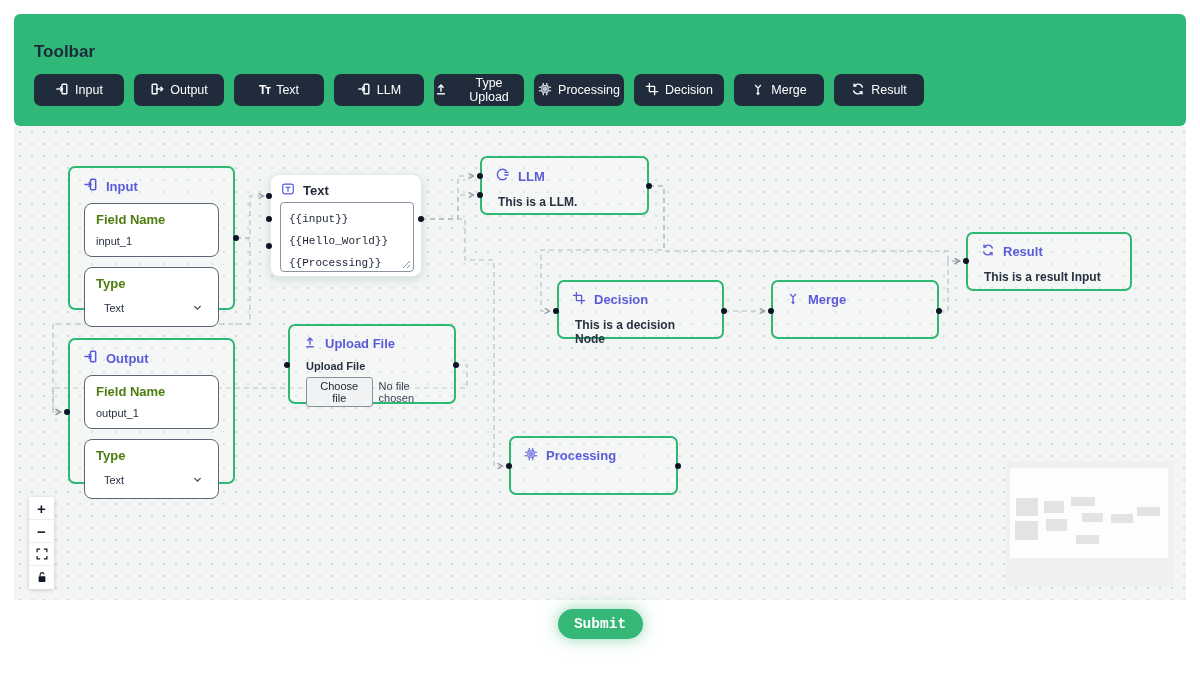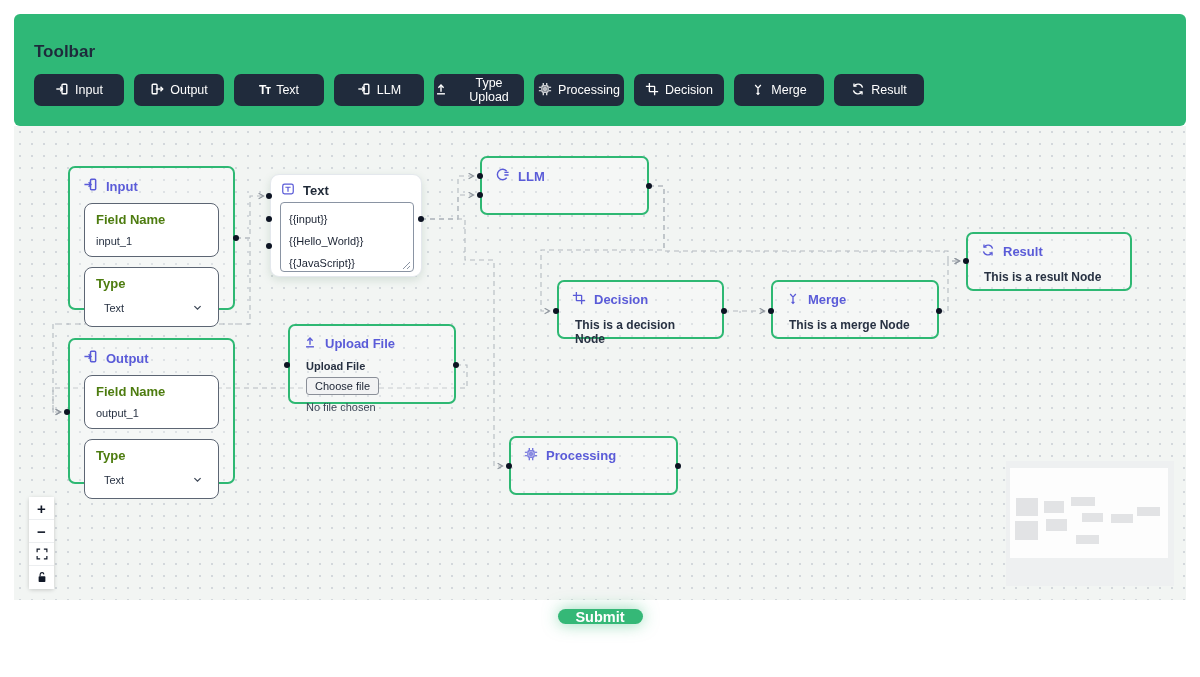--- a/index.html
+++ b/index.html
@@ -39,27 +39,27 @@
   .select-row { display:flex; align-items:center; justify-content:space-between;
     margin-top:8px; padding:0 4px 0 8px; cursor:pointer; }
   .select-row .field-value { margin-top:0; }
 
   
   .node.white { background:#fff; border:1px solid #e4e8ed; border-radius:9px;
     box-shadow:0 3px 8px rgba(70,120,90,0.18); }
   .node.white .node-head { color:#1f2937; padding:7px 10px 3px 10px; }
   .text-area { margin:0 9px 9px 9px; background:#fff; border:1px solid #8a94a3;
     border-radius:4px; padding:5px 8px; position:relative; width:134px; height:70px;
-    font-family:Liberation Sans, sans-serif; font-size:11px; color:#1a2232; }
+    font-family:Liberation Mono, monospace; font-size:11px; color:#1a2232; }
   .text-area div { line-height:22px; white-space:nowrap; }
   .resize-corner { position:absolute; right:2px; bottom:2px; width:9px; height:9px; }
 
   
   .upload-label { padding:4px 14px 5px 16px; font-size:11px; font-weight:700; color:#273142; }
-  .file-row { display:flex; align-items:flex-start; gap:6px; padding:0 14px 12px 16px;flex-direction:column; }
+  .file-row { display:flex; align-items:center; gap:6px; padding:0 14px 12px 16px; }
   .choose-btn { font-family:inherit; font-size:11px; color:#1a2232; background:#f1f2f3;
     border:1px solid #8a8f98; border-radius:3px; padding:2px 8px; cursor:pointer; }
   .no-file { font-size:11px; color:#3c4656; }
 
   
   .handle { position:absolute; width:6px; height:6px; border-radius:50%;
     background:#0c1322; transform:translate(-50%,-50%); z-index:6; cursor:crosshair; }
 
   
   .controls { position:absolute; left:15px; top:371px; width:25px; z-index:7;
@@ -71,22 +71,22 @@
 
   
   .minimap { position:absolute; left:992px; top:335px; width:168px; height:125px;
     background:#eef0f1; z-index:7; cursor:grab; }
   .mm-view { position:absolute; left:4px; top:7px; width:158px; height:90px; background:#fdfdfd; }
   .mm-node { position:absolute; background:#e2e3e5; }
 
   
   .submit-wrap { position:absolute; left:0; top:609px; width:1200px; display:flex;
     justify-content:center; }
-  .submit-btn { width:85px; height:15px; border:none; border-radius:16px; background:#35b877;
-    color:#fff; font-family:Liberation Sans, sans-serif; font-size:14.5px; font-weight:700; cursor:pointer;
+  .submit-btn { width:85px; height:30px; border:none; border-radius:16px; background:#35b877;
+    color:#fff; font-family:Liberation Mono, monospace; font-size:14.5px; font-weight:700; cursor:pointer;
     box-shadow:0 0 16px rgba(53,184,119,0.55); }
 </style>
 </head>
 <body>
 
 <div class="toolbar">
   <h2>Toolbar</h2>
   <div class="tb-row">
     <button class="tb-btn">
       <span><svg width="14" height="14" viewBox="0 0 16 16" fill="none" stroke="#fff" stroke-width="1.6">
@@ -209,35 +209,36 @@
     <div class="node-head">
       <span><svg width="14" height="14" viewBox="0 0 16 16" fill="none" stroke="#5f6b7a" stroke-width="1.4">
             <rect x="2" y="2.5" width="12" height="11" rx="2"></rect>
             <path d="M5 6h6M8 6v5"></path>
           </svg></span>
       <span>Text</span>
     </div>
     <div class="text-area">
       <div>{{input}}</div>
       <div>{{Hello_World}}</div>
-      <div>{{JavaScript}}</div>
+      <div>{{Processing}}</div>
       <span class="resize-corner"><svg width="9" height="9" viewBox="0 0 9 9">
             <path d="M8 1 1 8M8 5 5 8" stroke="#8a94a3" stroke-width="1"></path>
           </svg></span>
     </div>
   </div>
 
   <div class="node green" style="left:466px;top:30px;width:169px;height:59px;">
     <div class="node-head">
       <span><svg width="15" height="15" viewBox="0 0 16 16" fill="none" stroke-width="1.5">
             <path d="M12.5 11.5A5.6 5.6 0 1 1 12.5 4.5"></path>
             <path d="M10 5.7h4.5M10 8.6h4.5"></path>
           </svg></span>
       <span>LLM</span>
     </div>
+    <div class="node-body">This is a LLM.</div>
   </div>
 
   <div class="node green" style="left:543px;top:154px;width:167px;height:59px;">
     <div class="node-head">
       <span><svg width="14" height="14" viewBox="0 0 16 16" fill="none" stroke-width="1.5">
             <path d="M5 1v9.5a.5.5 0 0 0 .5.5H15"></path>
             <path d="M1 5h9.5a.5.5 0 0 1 .5.5V15"></path>
           </svg></span>
       <span>Decision</span>
     </div>
@@ -246,34 +247,33 @@
 
   <div class="node green" style="left:757px;top:154px;width:168px;height:59px;">
     <div class="node-head">
       <span><svg width="14" height="14" viewBox="0 0 16 16" fill="none" stroke-width="1.5">
             <path d="M8 14V7"></path>
             <path d="M8 7 4.8 3.5M8 7l3.2-3.5"></path>
             <path d="M6.4 12.4 8 14l1.6-1.6"></path>
           </svg></span>
       <span>Merge</span>
     </div>
-    <div class="node-body">This is a merge Node</div>
   </div>
 
   <div class="node green" style="left:952px;top:106px;width:166px;height:59px;">
     <div class="node-head">
       <span><svg width="14" height="14" viewBox="0 0 16 16" fill="none" stroke-width="1.5">
             <path d="M13.2 6.5A5.4 5.4 0 0 0 3.6 4.6"></path>
             <path d="M2.8 9.5a5.4 5.4 0 0 0 9.6 1.9"></path>
             <path d="M3.4 1.8v3h3"></path>
             <path d="M12.6 14.2v-3h-3"></path>
           </svg></span>
       <span>Result</span>
     </div>
-    <div class="node-body">This is a result Node</div>
+    <div class="node-body">This is a result Input</div>
   </div>
 
   <div class="node green" style="left:54px;top:212px;width:167px;height:146px;">
     <div class="node-head">
       <span><svg width="15" height="15" viewBox="0 0 16 16" fill="none" stroke-width="1.6">
             <rect x="8" y="2.5" width="5.5" height="11" rx="1"></rect>
             <path d="M1.5 8h7"></path>
             <path d="M6 5.5 8.5 8 6 10.5"></path>
           </svg></span>
       <span>Output</span>

